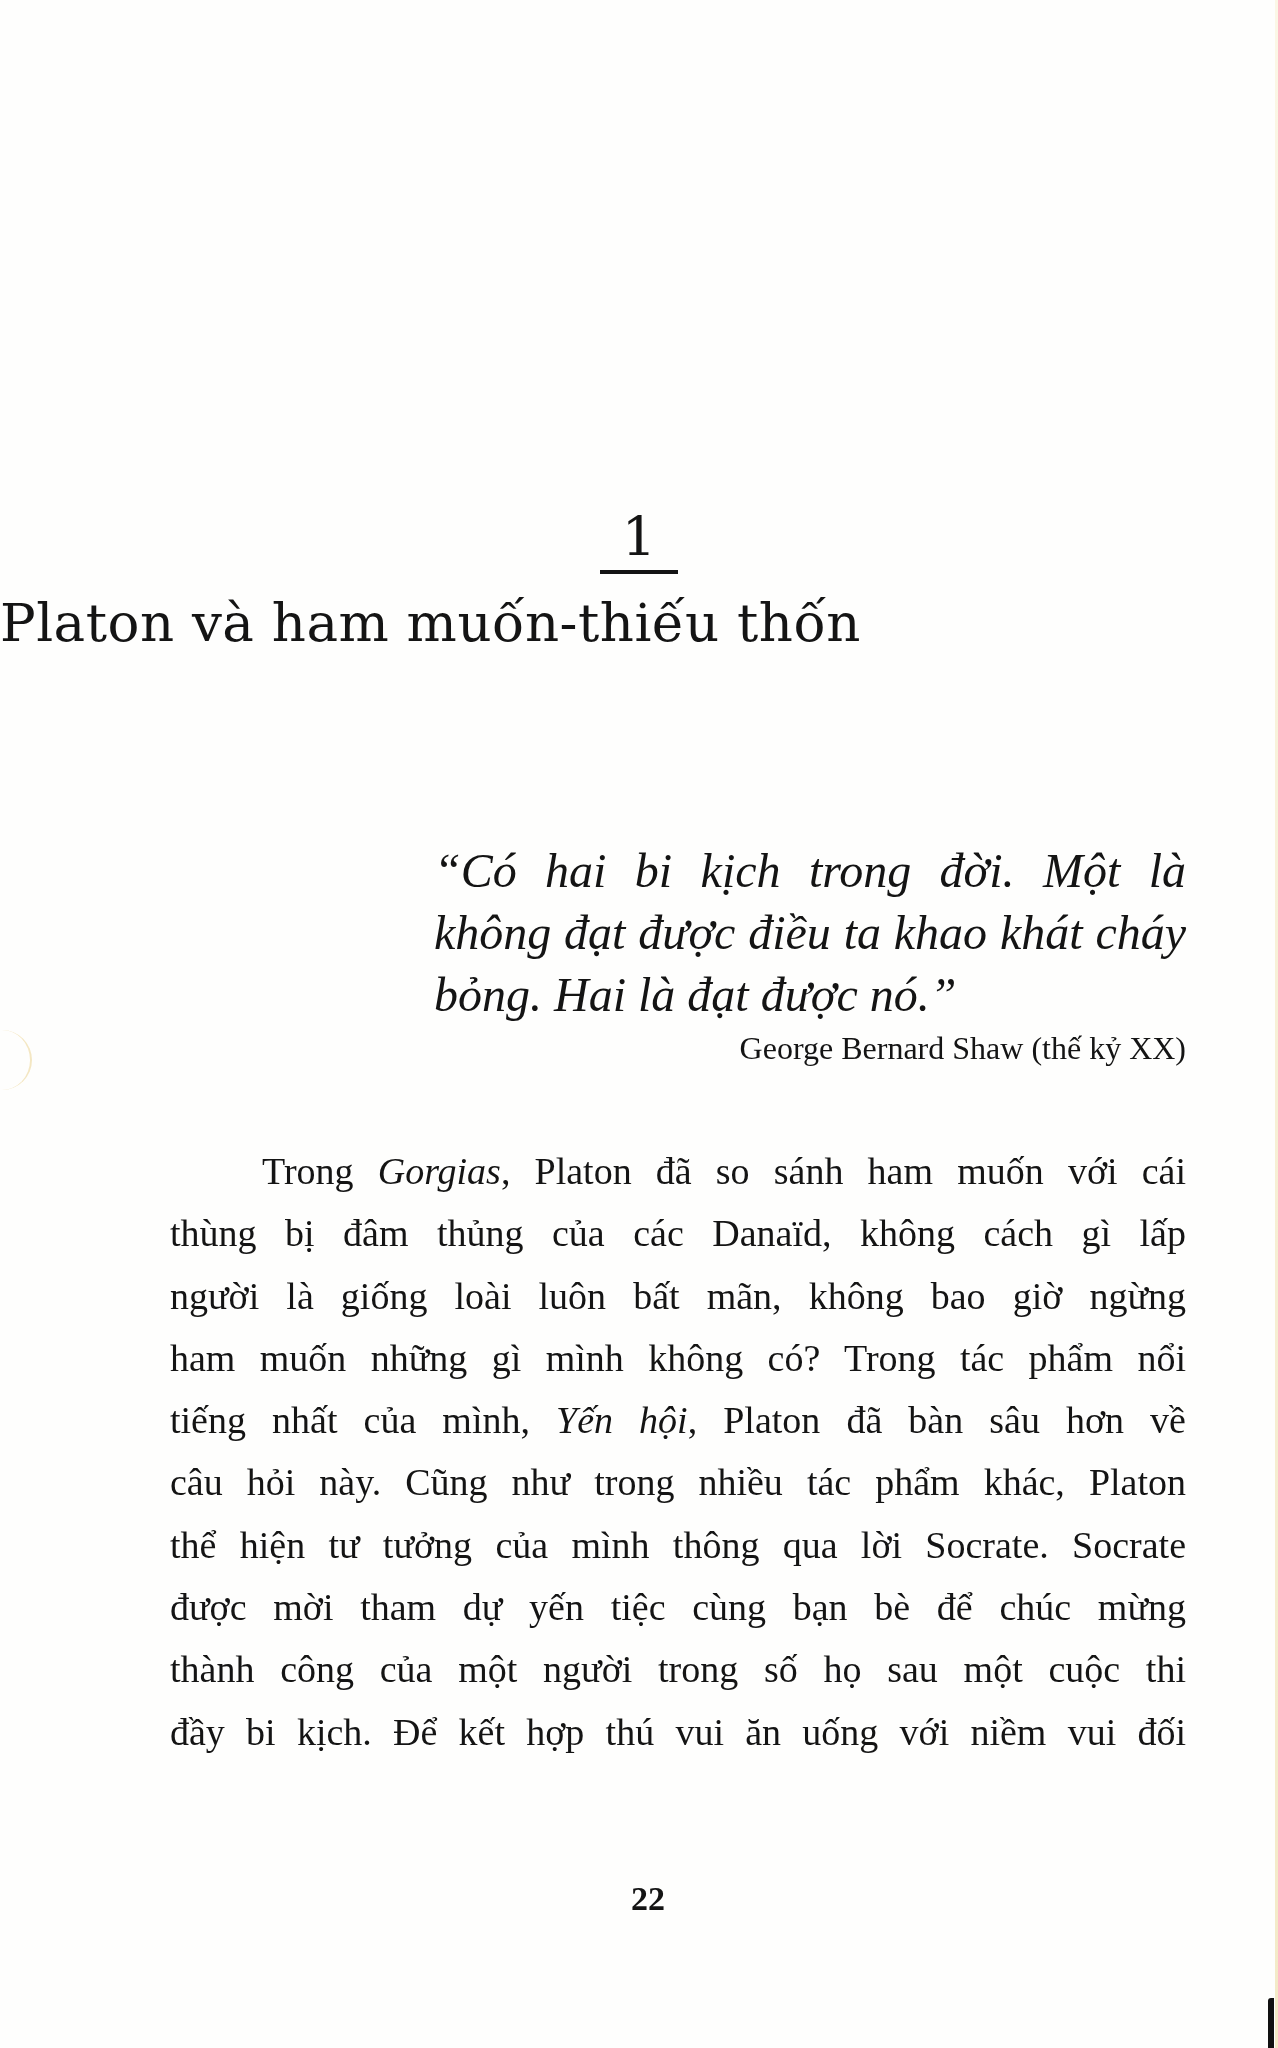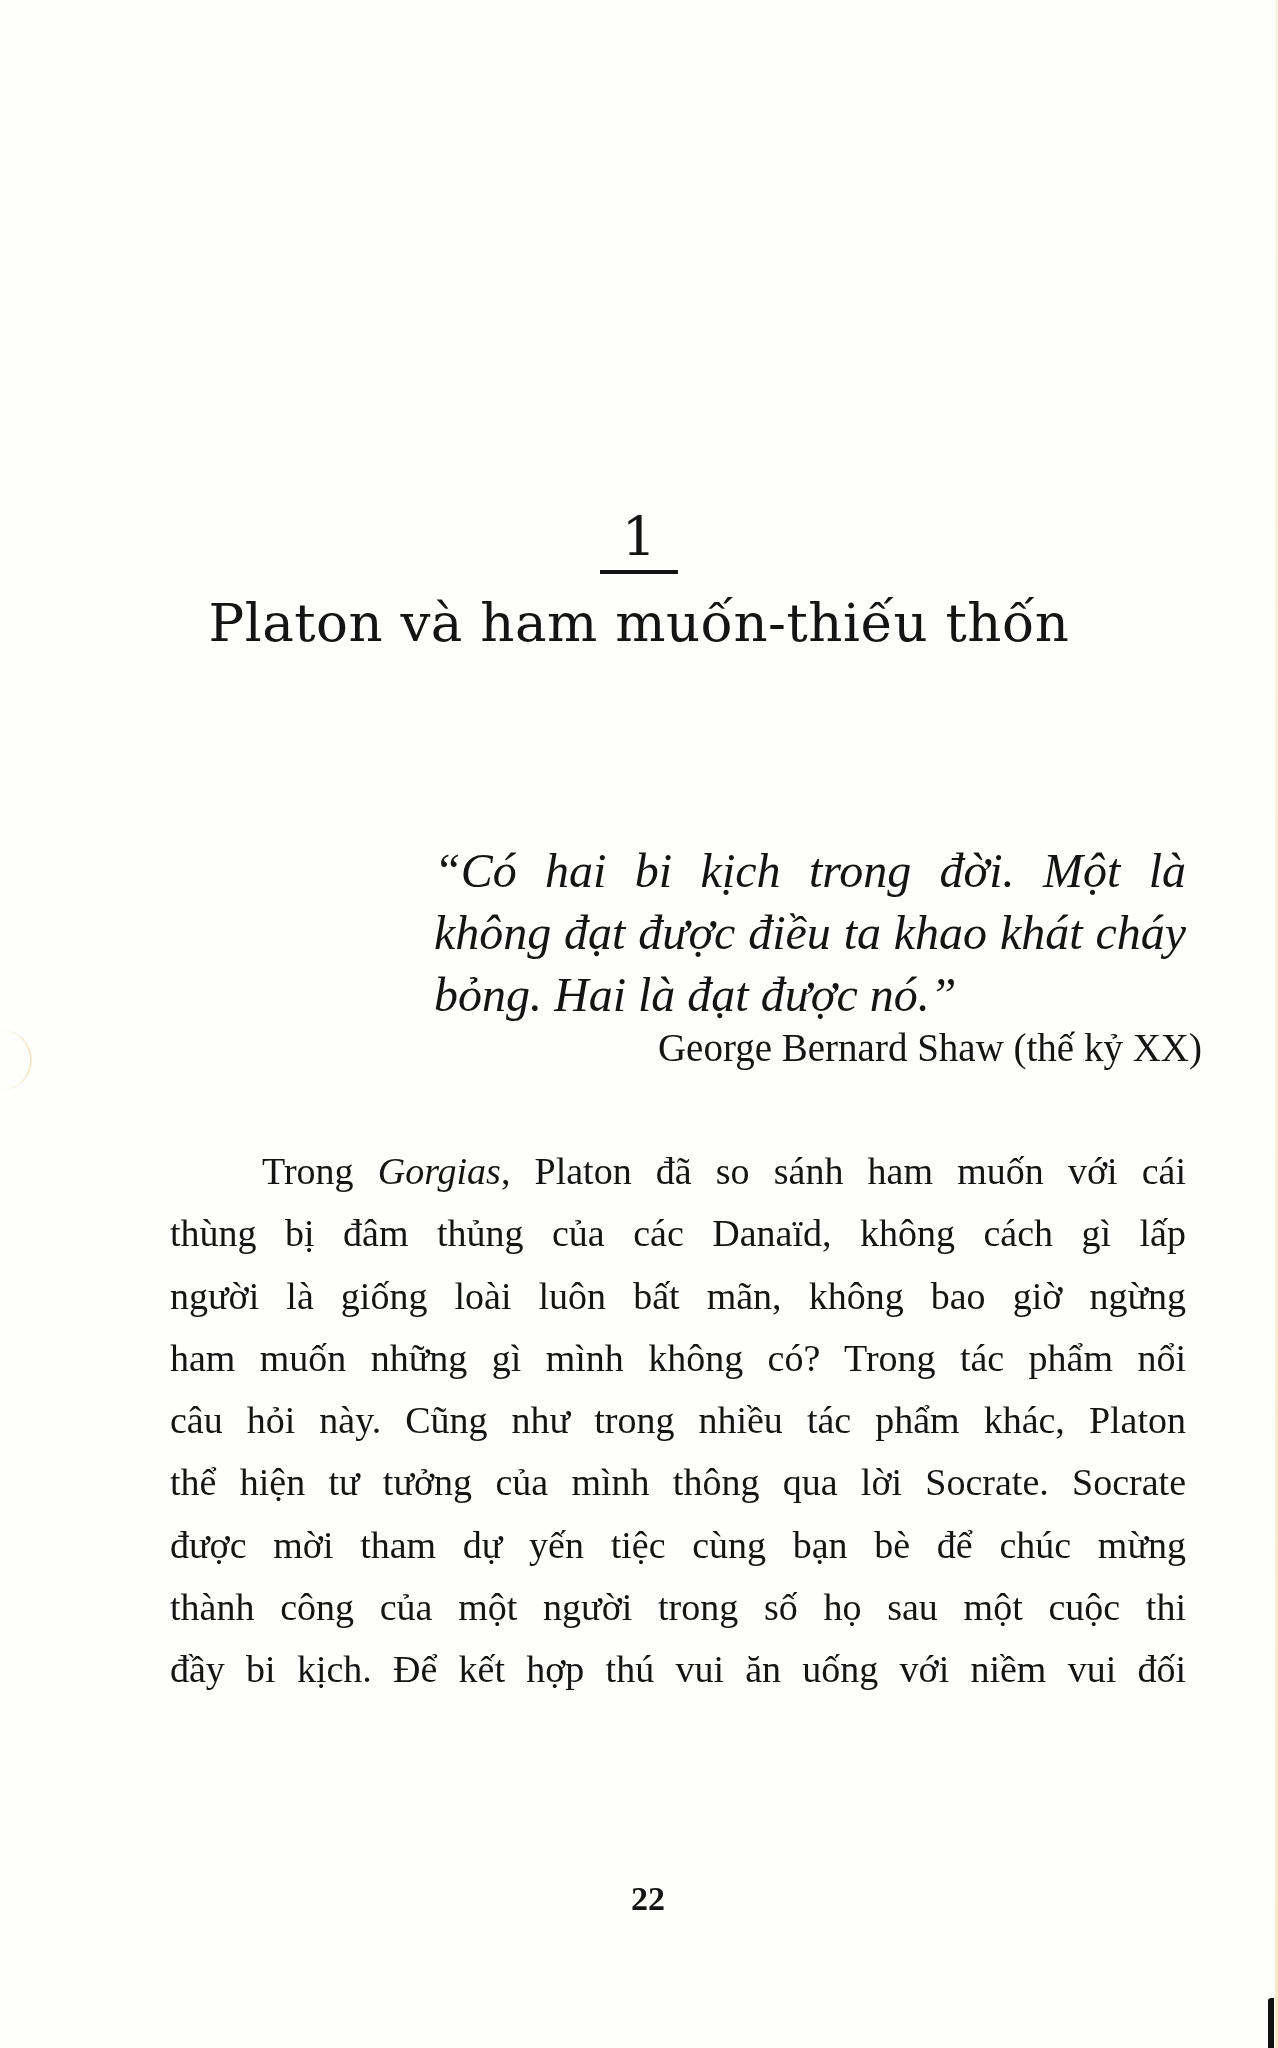--- a/index.html
+++ b/index.html
@@ -23,33 +23,33 @@
     border-right: 2px solid #f0deab; border-radius: 0 40px 40px 0; opacity: .7;
   }
   .chapter-num {
     position: absolute; left: 0; width: 100%; top: 508px; text-align: center;
     font-family: "DejaVu Serif", serif; font-size: 54px; line-height: 60px;
   }
   .chapter-num span {
     display: inline-block; padding: 0 22px 2px; border-bottom: 4px solid #141414;
   }
   .chapter-title {
-    position: absolute; left: 0; width: 100%; top: 588px; text-align: center;
+    position: absolute; left: 0; width: 100%; top: 588px; 
     font-family: "DejaVu Serif", serif; font-size: 53px; line-height: 70px;
     letter-spacing: 0.5px;
   }
   .epigraph {
     position: absolute; left: 434px; width: 752px; top: 840px;
     font-family: "Liberation Serif", serif; font-style: italic;
     font-size: 48px; line-height: 62px; text-align: justify;
     text-align-last: left;
   }
   .attribution {
-    position: absolute; right: 76px; top: 1022px;
-    font-family: "Liberation Serif", serif; font-size: 39px; line-height: 52px;
+    position: absolute; right: 92px; top: 1022px;
+    font-family: "Liberation Serif", serif; font-size: 32px; line-height: 52px;
   }
   .body-text {
     position: absolute; left: 170px; width: 1016px; top: 1140px;
     font-family: "Liberation Serif", serif; font-size: 38px; line-height: 62.3px;
   }
   .body-text .line {
     display: block; text-align: justify; text-align-last: justify;
     white-space: nowrap; overflow: visible;
   }
   .body-text .line.indent { padding-left: 92px; }
@@ -73,20 +73,21 @@
   <div class="chapter-title">Platon và ham muốn-thiếu thốn</div>
 
   <div class="epigraph">“Có hai bi kịch trong đời. Một là không đạt được điều ta khao khát cháy bỏng. Hai là đạt được nó.”</div>
   <div class="attribution">George Bernard Shaw (thế kỷ XX)</div>
 
   <div class="body-text">
     <span class="line indent"><span>Trong </span><em>Gorgias</em><span>, Platon đã so sánh ham muốn với cái</span></span>
     <span class="line"><span>thùng bị đâm thủng của các Danaïd, không cách gì lấp</span></span>
     <span class="line"><span>người là giống loài luôn bất mãn, không bao giờ ngừng</span></span>
     <span class="line"><span>ham muốn những gì mình không có? Trong tác phẩm nổi</span></span>
+    <span class="line"><span>tiếng nhất của mình, </span><em>Yến hội</em><span>, Platon đã bàn sâu hơn về</span></span>
     <span class="line"><span>câu hỏi này. Cũng như trong nhiều tác phẩm khác, Platon</span></span>
     <span class="line"><span>thể hiện tư tưởng của mình thông qua lời Socrate. Socrate</span></span>
     <span class="line"><span>được mời tham dự yến tiệc cùng bạn bè để chúc mừng</span></span>
     <span class="line"><span>thành công của một người trong số họ sau một cuộc thi</span></span>
     <span class="line"><span>đầy bi kịch. Để kết hợp thú vui ăn uống với niềm vui đối</span></span>
   </div>
 
   <div class="page-number">22</div>
 </div>
 

